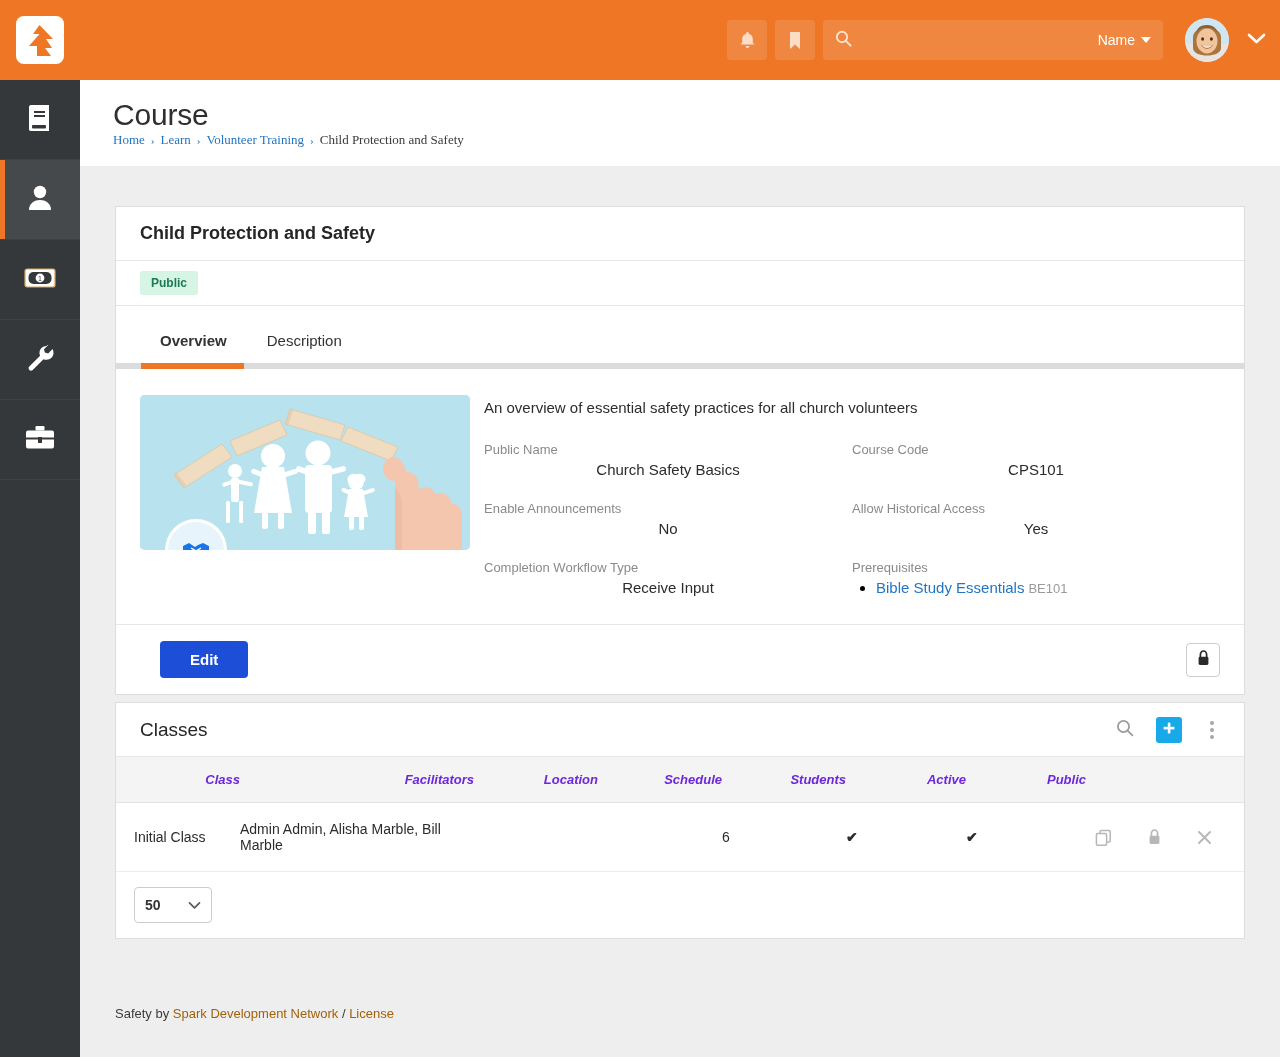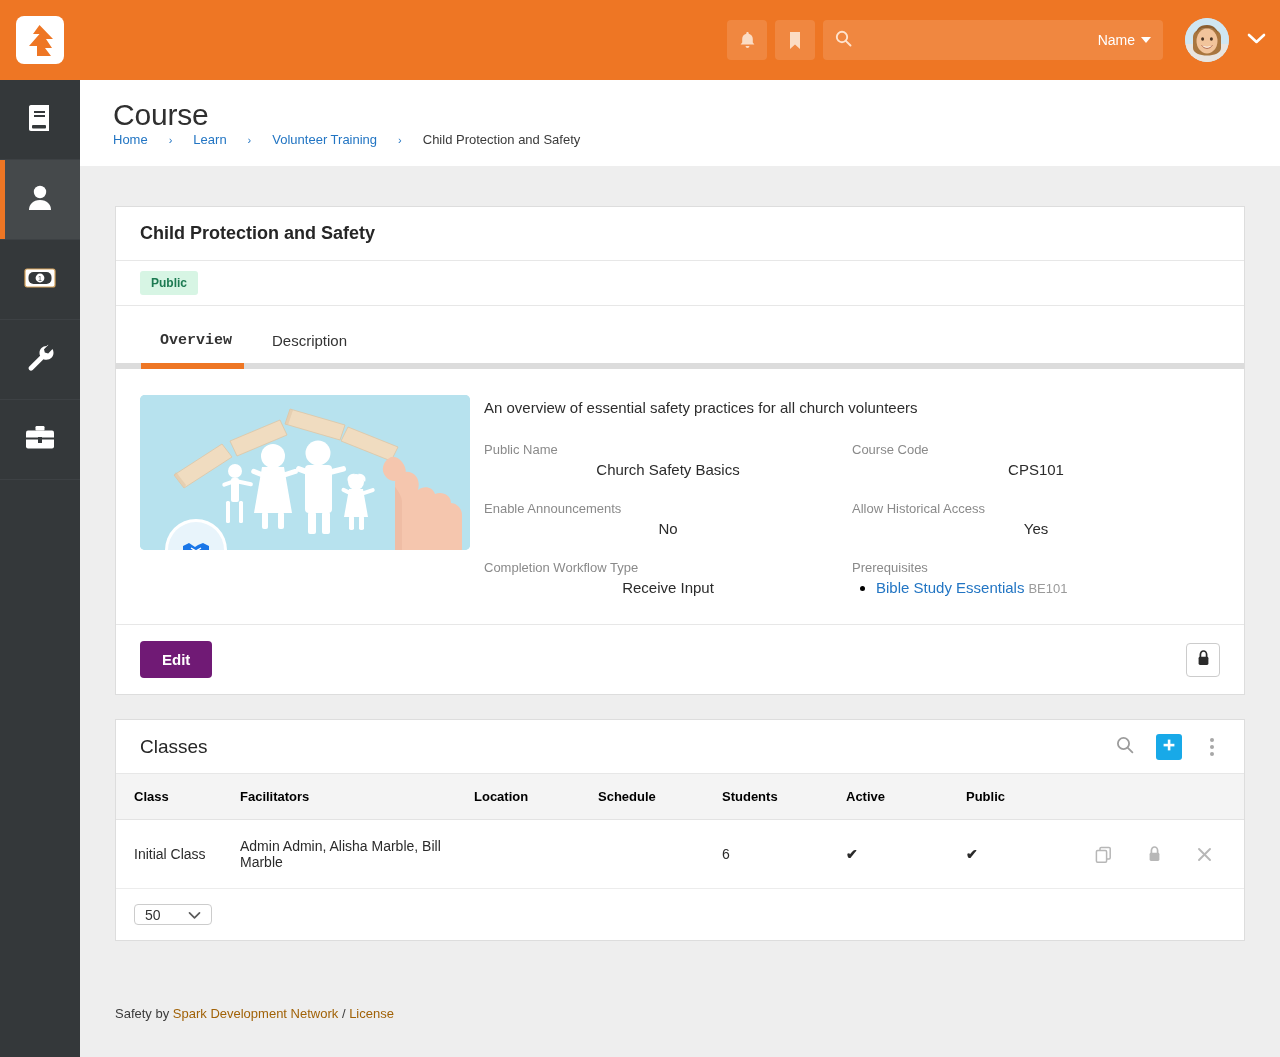--- a/index.html
+++ b/index.html
@@ -83,21 +83,21 @@
     position: absolute; left: 80px; top: 80px; width: 1200px; height: 86px;
     background: #fff;
   }
   .page-title {
     position: absolute; left: 33px; top: 18px;
     font-size: 30px; font-weight: 400; color: #2f2f2f; letter-spacing: -0.2px;
   }
   .crumbs {
     position: absolute; left: 33px; top: 52px;
     font-size: 13px; color: #4a4a4a;
-    display: flex; align-items: center; gap: 21px;
+    display: flex; align-items: center; gap: 6px; font-family: Liberation Serif, serif;
   }
   .crumbs a { color: #2275c3; text-decoration: none; cursor: pointer; }
   .crumbs .sep { color: #2275c3; font-size: 11px; }
   .crumbs .cur { color: #3a3a3a; }
 
   
   .main {
     position: absolute; left: 80px; top: 166px;
     width: 1200px; height: 891px; background: #eeeeee;
   }
@@ -129,21 +129,21 @@
     padding: 5px 11px; border-radius: 3px;
   }
 
   .tabs-wrap { padding: 20px 24px 0 24px; }
   .tabs { display: flex; gap: 0; }
   .tab {
     font-size: 15px; color: #333; padding: 6px 20px 14px 20px;
     cursor: pointer; background: none; border: none;
     font-family: "Liberation Sans", sans-serif;
   }
-  .tab.active { font-weight: 700; font-family: Liberation Mono, monospace; }
+  .tab.active { font-weight: 700; }
   .tabline {
     height: 6px; background: #dcdcdc; width: 100%; position: relative;
   }
   .tabline .on {
     position: absolute; left: 25px; top: 0; width: 103px; height: 6px;
     background: #ee7624;
   }
 
   .body-grid { display: flex; padding: 26px 24px 0 24px; gap: 14px; }
   .course-img {
@@ -165,58 +165,59 @@
   .prereq-list li { font-size: 15px; }
   .prereq-list a { color: #2275c3; text-decoration: none; cursor: pointer; }
   .prereq-code { color: #9a9a9a; font-size: 13px; margin-left: 4px; }
 
   .panel-foot {
     margin-top: 28px; border-top: 1px solid #e7e7e7;
     height: 70px; display: flex; align-items: center; justify-content: space-between;
     padding: 0 24px;
   }
   .btn-edit {
-    background: #701a75; color: #fff; border: none; border-radius: 4px;
-    font-size: 15px; font-weight: 700; padding: 10px 22px; cursor: pointer;
+    background: #1d4ed8; color: #fff; border: none; border-radius: 4px;
+    font-size: 15px; font-weight: 700; padding: 10px 30px; cursor: pointer;
     font-family: "Liberation Sans", sans-serif;
+    margin-left: 20px;
   }
   .btn-lock {
     width: 34px; height: 34px; background: #fff; border: 1px solid #ccc;
     border-radius: 4px; display: flex; align-items: center; justify-content: center;
     cursor: pointer;
   }
 
   
   .grid-table { width: 100%; border-collapse: collapse; }
   .grid-table thead th {
-    background: #f4f4f4; font-size: 13px; font-weight: 700; color: #000000;
-    text-align: left; padding: 15px 0 15px 0; border-bottom: 1px solid #e3e3e3;
+    background: #f4f4f4; font-size: 13px; font-weight: 700; color: #6d28d9;
+    text-align: right; padding: 15px 0 15px 0; border-bottom: 1px solid #e3e3e3; font-style: italic;
   }
   .grid-table tbody td {
     font-size: 14px; color: #2b2b2b; padding: 18px 0;
     border-bottom: 1px solid #ececec; vertical-align: middle;
   }
   .c-class { padding-left: 18px !important; width: 124px; }
   .c-fac { width: 234px; padding-right: 30px; }
   .c-loc { width: 124px; }
   .c-sch { width: 124px; }
   .c-stu { width: 124px; }
   .c-act { width: 120px; }
   .c-pub { width: 120px; }
   .c-icons { text-align: right; padding-right: 18px !important; }
   .row-icons { display: flex; justify-content: flex-end; align-items: center; gap: 36px; padding-right: 14px; }
   .row-icons span { cursor: pointer; display: inline-flex; }
   .check { font-size: 19px; color: #2a2a2a; font-weight: bold; }
 
   .table-foot { padding: 15px 18px; }
   .pagesel {
-    width: 78px; height: 21px; border: 1px solid #ccc; border-radius: 4px;
+    width: 78px; height: 36px; border: 1px solid #ccc; border-radius: 4px;
     background: #fff; display: flex; align-items: center;
     justify-content: space-between; padding: 0 10px;
-    font-size: 14px; color: #333; cursor: pointer;
+    font-size: 14px; color: #333; cursor: pointer; font-weight: bold;
   }
 
   .footer-credit {
     position: absolute; left: 115px; top: 1006px;
     font-size: 13px; color: #3a3a3a;
   }
   .footer-credit a { color: #a16207; text-decoration: none; cursor: pointer; }
 </style>
 </head>
 <body>
@@ -471,21 +472,21 @@
         <span>
           <svg width="13" height="16" viewBox="0 0 13 16">
             <path d="M3.4 7 L3.4 4.6 C3.4 2.6 4.8 1 6.5 1 C8.2 1 9.6 2.6 9.6 4.6 L9.6 7" fill="none" stroke="#2b2b2b" stroke-width="1.7"></path>
             <rect x="1.6" y="6.8" width="9.8" height="8.2" rx="1.4" fill="#2b2b2b"></rect>
           </svg>
         </span>
       </button>
     </div>
   </div>
 
-  <div class="panel" style="margin-top:24px;">
+  <div class="panel" style="margin-top:7px;">
     <div class="panel-head classes">
       <h2>Classes</h2>
       <div class="head-actions">
         <span>
           <svg width="18" height="18" viewBox="0 0 18 18">
             <circle cx="7.5" cy="7.5" r="5.6" fill="none" stroke="#9c9c9c" stroke-width="1.8"></circle>
             <line x1="11.6" y1="11.6" x2="16.4" y2="16.4" stroke="#9c9c9c" stroke-width="1.8" stroke-linecap="round"></line>
           </svg>
         </span>
         <span class="blue-add">

